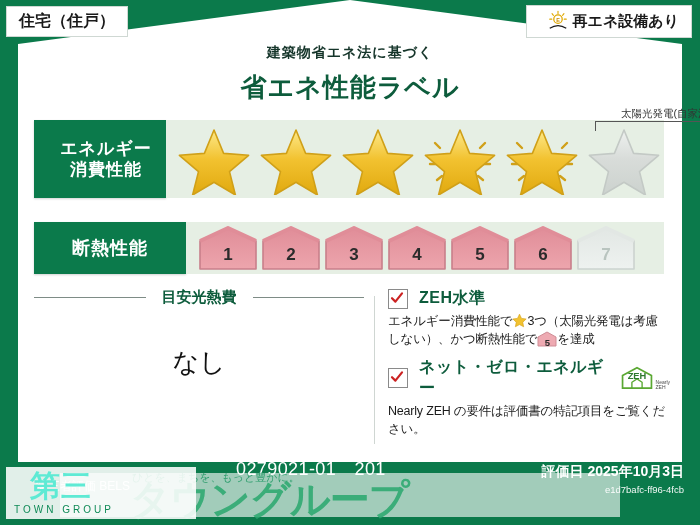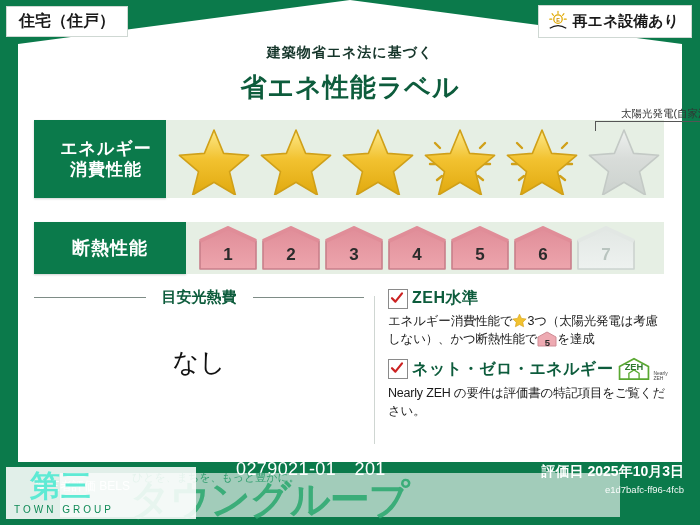--- a/index.html
+++ b/index.html
@@ -25,21 +25,21 @@
   .tab-house{
     position:absolute;left:6px;top:6px;
     background:#ffffff;border:1px solid #cfd8d3;
     padding:5px 12px 6px 12px;
     font-size:16px;font-weight:bold;color:#1a1a1a;
     letter-spacing:0px;line-height:1.1;z-index:6;
   }
   .tab-solar{
     position:absolute;right:8px;top:5px;
     background:#ffffff;border:1px solid #cfd8d3;
-    padding:4px 12px 5px 8px;
+    padding:4px 12px 5px 20px;
     display:flex;align-items:center;gap:4px;
     font-size:15px;font-weight:bold;color:#1a1a1a;z-index:6;
   }
   .sun-ico{width:22px;height:22px;display:block;}
 
   
   .title-wrap{
     position:absolute;left:0;right:0;top:44px;text-align:center;z-index:5;
   }
   .title-sub{
@@ -111,21 +111,21 @@
     text-align:center;font-size:26px;color:#111;margin-top:38px;font-weight:normal;
   }
 
   .vdivider{
     position:absolute;left:374px;top:296px;width:1px;height:148px;background:#cfd6d2;
   }
 
   
   .zeh-box{position:absolute;left:388px;top:288px;width:282px;}
   .zeh-item{margin-bottom:9px;}
-  .zeh-head{display:flex;align-items:center;gap:4px;}
+  .zeh-head{display:flex;align-items:center;gap:11px;}
   .chk{
     width:18px;height:18px;border:1.5px solid #8a8a8a;background:#fff;
     position:relative;flex:0 0 auto;
   }
   .chk svg{position:absolute;left:1px;top:1px;width:14px;height:14px;}
   .zeh-title{font-size:16px;font-weight:bold;color:#0d5c3c;letter-spacing:.5px;}
   .zeh-desc{
     font-size:12.5px;color:#1b1b1b;line-height:1.45;margin-top:3px;
     letter-spacing:-.2px;
   }

